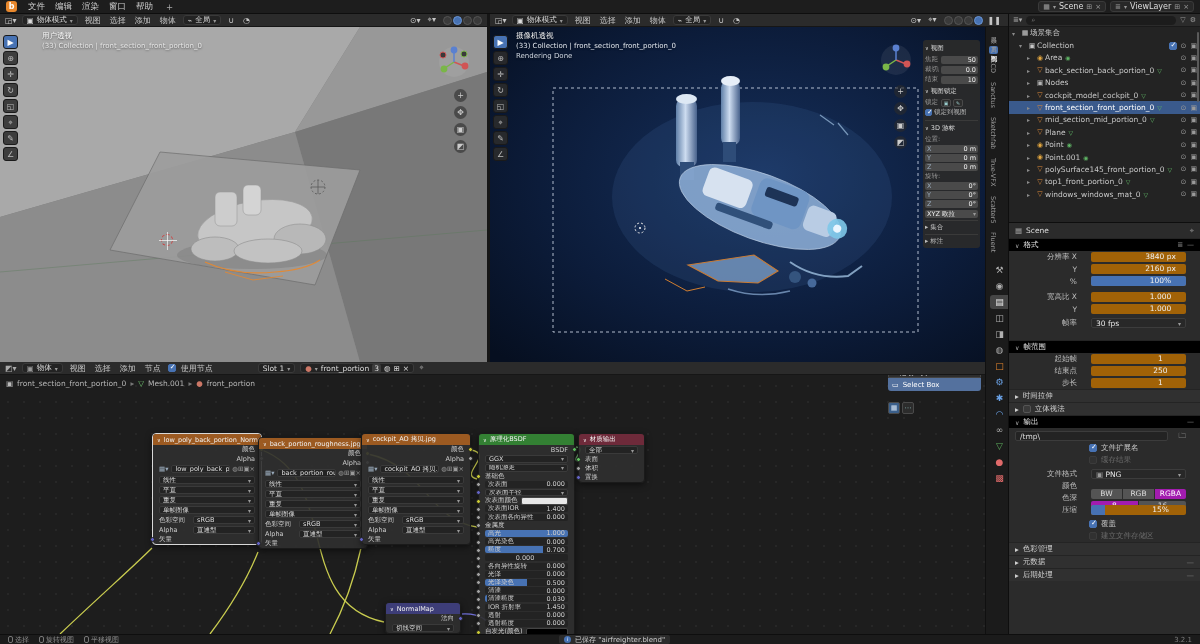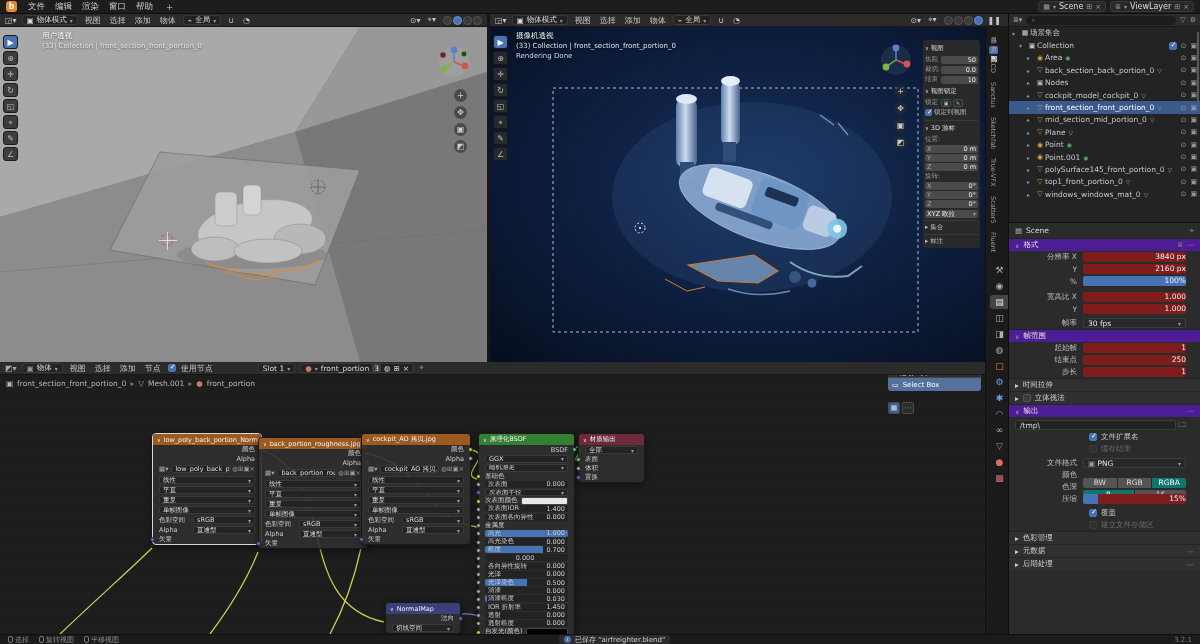--- a/index.html
+++ b/index.html
@@ -67,37 +67,37 @@
   .ol-caret{width:8px;color:#8a8a8a;font-size:6px;flex:none;}
   .ol-icon{width:10px;font-size:7px;flex:none;text-align:center;}
   .ol-name{overflow:hidden;text-overflow:ellipsis;}
   .ol-data{font-size:6px;color:#5fb565;margin-left:3px;}
   .ol-right{margin-left:auto;display:flex;gap:4px;color:#9a9a9a;font-size:7px;}
   #ol-scroll{position:absolute;right:1px;top:18px;width:2px;height:70px;background:#5a5a5a;border-radius:2px;}
 
   
   #properties{position:absolute;left:1008px;top:222px;width:192px;height:412px;background:#2b2b2b;border-left:1px solid #0e0e0e;border-top:1px solid #0e0e0e;overflow:hidden;font-size:7.5px;}
   .pp-bread{height:15px;display:flex;align-items:center;gap:4px;padding:0 6px;color:#ddd;}
-  .panel-h{height:13px;background:#4c1d95;display:flex;align-items:center;gap:4px;padding:0 6px;color:#e0e0e0;border-top:1px solid #242424;}
+  .panel-h{height:13px;background:#000000;display:flex;align-items:center;gap:4px;padding:0 6px;color:#e0e0e0;border-top:1px solid #242424;}
   .panel-h .pcaret{font-size:6px;color:#aaa;}
   .panel-h .ph-right{margin-left:auto;color:#888;font-size:7px;display:flex;gap:4px;}
-  .prow{display:flex;align-items:center;height:12px;padding-right:14px;}
+  .prow{display:flex;align-items:center;height:12px;padding-right:14px;gap:8px;}
   .prow .plab{width:74px;text-align:right;padding-right:6px;color:#bdbdbd;flex:none;white-space:nowrap;}
-  .pfield{flex:1;height:10px;background:#7f1d1d;border-radius:2px;position:relative;overflow:hidden;text-align:right;line-height:10px;color:#f0f0f0;padding-left:44px;}
+  .pfield{flex:1;height:10px;background:#a16207;border-radius:2px;position:relative;overflow:hidden;text-align:center;line-height:10px;color:#f0f0f0;padding-left:44px;}
   .pfill{position:absolute;left:0;top:0;bottom:0;background:#4772b3;}
   .pfval{position:relative;z-index:1;}
   .pcheckrow{display:flex;align-items:center;gap:4px;height:12px;padding-left:80px;color:#c5c5c5;}
   .pcheckrow.dis{opacity:.4;}
   .pdrop{flex:1;height:10px;background:#282828;border:1px solid #3c3c3c;border-radius:2px;display:flex;align-items:center;padding:0 4px;color:#e8e8e8;}
   .pdrop .caret{margin-left:auto;}
   .seg{flex:1;display:flex;gap:1px;}
   .seg .sg{flex:1;height:10px;background:#545454;text-align:center;line-height:10px;color:#ddd;margin-top:16px;}
   .seg .sg:first-child{border-radius:2px 0 0 2px;}
   .seg .sg:last-child{border-radius:0 2px 2px 0;}
-  .seg .sg.active{background:#0f766e;color:#fff;}
+  .seg .sg.active{background:#a21caf;color:#fff;}
   .pathfield{flex:1;height:10px;background:#232323;border:1px solid #3c3c3c;border-radius:2px;display:flex;align-items:center;padding:0 4px;color:#ddd;}
   .collr{display:flex;align-items:center;gap:4px;height:13px;padding:0 6px;color:#cfcfcf;border-top:1px solid #242424;background:#303030;}
 
   
   #node-editor{position:absolute;left:0;top:362px;width:985px;height:272px;overflow:hidden;background:#1d1d1d;background-image:radial-gradient(#272727 1px,transparent 1px);background-size:16px 16px;}
   #ne-header{position:absolute;left:0;top:0;width:985px;height:13px;background:#2b2b2b;display:flex;align-items:center;gap:5px;padding:0 5px;font-size:8px;color:#c5c5c5;border-bottom:1px solid #161616;z-index:30;}
   #ne-bread{position:absolute;left:6px;top:17px;display:flex;gap:4px;align-items:center;font-size:7.5px;color:#b5b5b5;z-index:5;}
   .node{position:absolute;background:#2f2f2fe8;border:1px solid #1a1a1a;border-radius:4px;box-shadow:0 2px 6px rgba(0,0,0,.5);font-size:6.5px;color:#ccc;z-index:10;}
   .node.sel{border-color:#d8d8d8;}
   .node-h{height:11px;border-radius:3px 3px 0 0;display:flex;align-items:center;padding:0 4px;gap:3px;color:#f0f0f0;font-size:6.5px;white-space:nowrap;overflow:hidden;}
@@ -648,21 +648,21 @@
         </div>
       </div>
     <div class="prow" style="margin-top:2px;">
       <span class="plab">帧率</span>
       <div class="pdrop">
           <span>30 fps</span>
           <span class="caret">▾</span>
         </div>
     </div>
 
-    <div class="panel-h" style="margin-top:0;">
+    <div class="panel-h" style="margin-top:11px;">
       <span class="pcaret">∨</span>
         <span>帧范围</span>
     </div>
     <div id="fr-rows">
         <div class="prow">
           <span class="plab">起始帧</span>
           <div class="pfield"><span class="pfval">1</span></div>
         </div>
         <div class="prow">
           <span class="plab">结束点</span>

